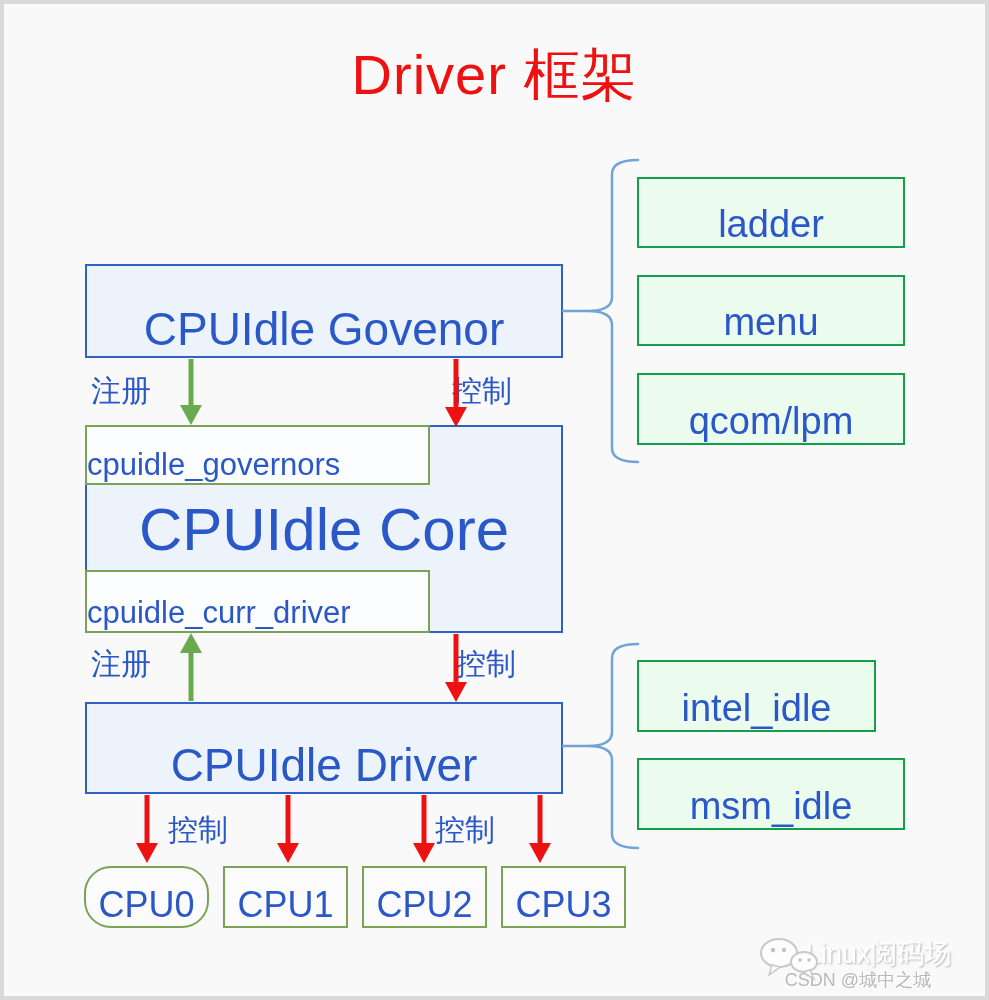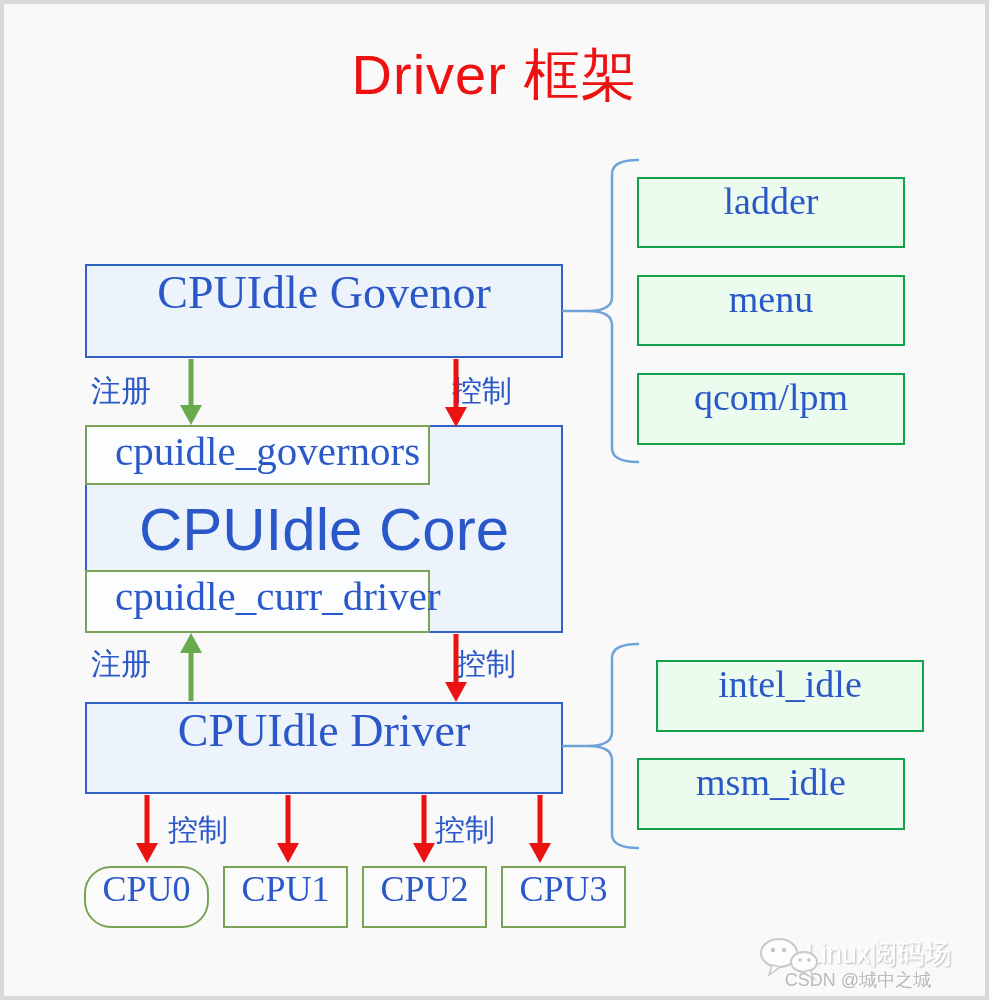--- a/index.html
+++ b/index.html
@@ -9,31 +9,30 @@
     box-shadow: inset 0 0 0 4px #d9d9d9;
     font-family:"Liberation Sans", sans-serif;
   }
   .abs { position:absolute; box-sizing:border-box; }
   .title {
     left:0; top:38px; width:989px; height:72px;
     text-align:center; font-size:56px; color:#ee1111;
     letter-spacing:1px;
   }
   .box {
-    display:flex; align-items:flex-start; justify-content:center;
+    display:flex; align-items:flex-end; justify-content:center;
     box-sizing:border-box;
-    font-family:Liberation Serif, serif;
   }
   .blue-box  { border:2.5px solid #2f62c4; background:#ecf3fb; color:#2b58c8; }
   .emerald-box { border:2.5px solid #13a04b; background:#ebfbee; color:#2b58c8; }
   .olive-box { border:2.5px solid #7aa355; background:#fbfdfe; color:#2b58c8; }
   .cpu-box   { border:2.5px solid #7aa355; background:#fbfbfb; color:#2b58c8; font-size:36px; }
   .main-label { font-size:46px; }
   .side-label { font-size:38px; }
-  .inner-box { justify-content:flex-start; padding-left:28px; font-size:41px; }
+  .inner-box { justify-content:flex-start; padding-left:0; font-size:31px; }
   .cn-label {
     font-size:30px; color:#2b58c8; width:92px; height:36px;
     text-align:left; line-height:36px;
   }
   .core-title {
     display:flex; align-items:center; justify-content:center;
     color:#2b58c8; font-size:60px;
   }
   #overlay { position:absolute; left:0; top:0; width:989px; height:1000px;
              pointer-events:none; z-index:5; }
@@ -77,21 +76,21 @@
   <div class="abs box emerald-box side-label" style="left:637px; top:177px; width:268px; height:71px;">
     <span>ladder</span>
   </div>
   <div class="abs box emerald-box side-label" style="left:637px; top:275px; width:268px; height:71px;">
     <span>menu</span>
   </div>
   <div class="abs box emerald-box side-label" style="left:637px; top:373px; width:268px; height:72px;">
     <span>qcom/lpm</span>
   </div>
 
-  <div class="abs box emerald-box side-label" style="left:637px; top:660px; width:268px; height:72px;margin-left:19px;">
+  <div class="abs box emerald-box side-label" style="left:637px; top:660px; width:239px; height:72px;">
     <span>intel_idle</span>
   </div>
   <div class="abs box emerald-box side-label" style="left:637px; top:758px; width:268px; height:72px;">
     <span>msm_idle</span>
   </div>
 
   <div class="abs box cpu-box" style="left:84px;  top:866px; width:125px; height:62px;border-radius:27px;">
     <span>CPU0</span>
   </div>
   <div class="abs box cpu-box" style="left:223px; top:866px; width:125px; height:62px;">

